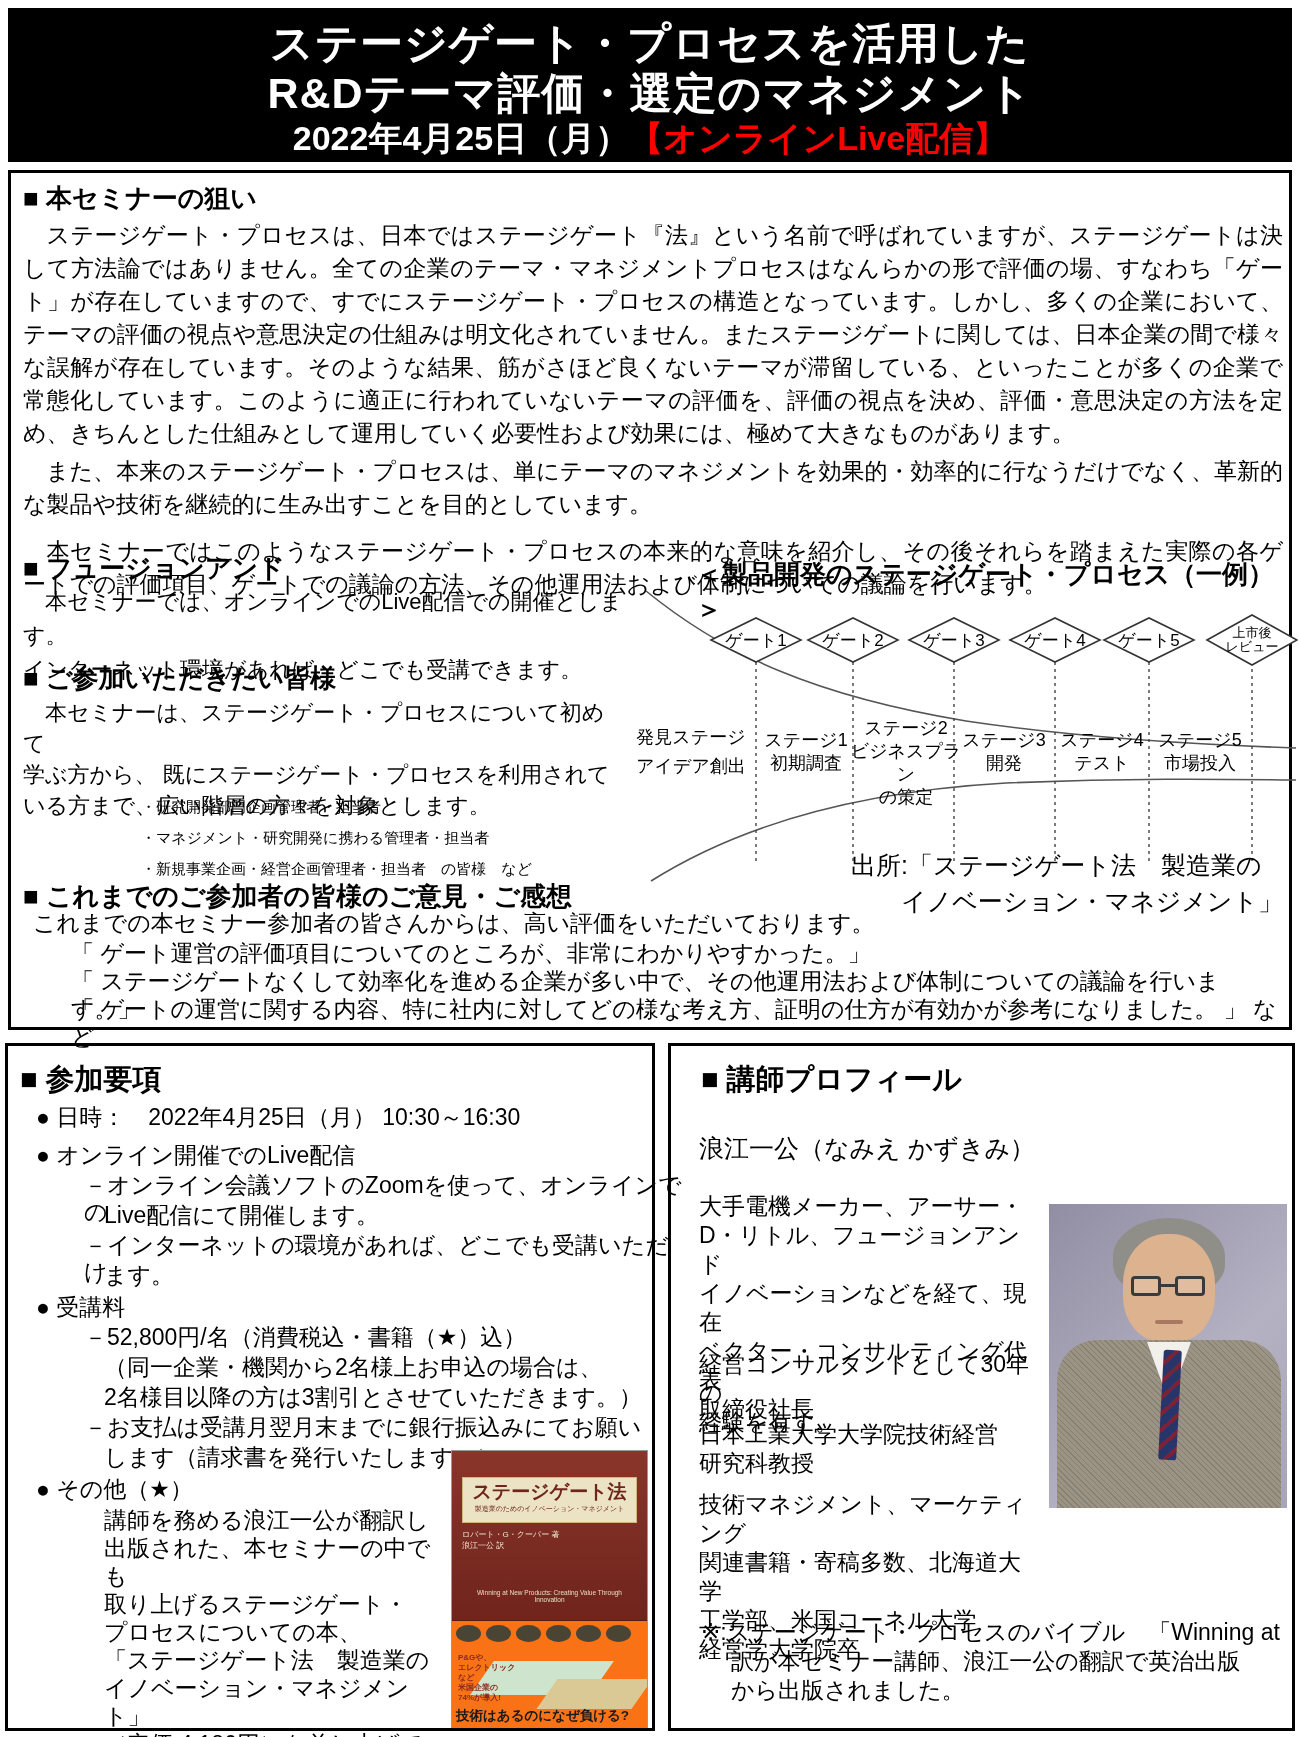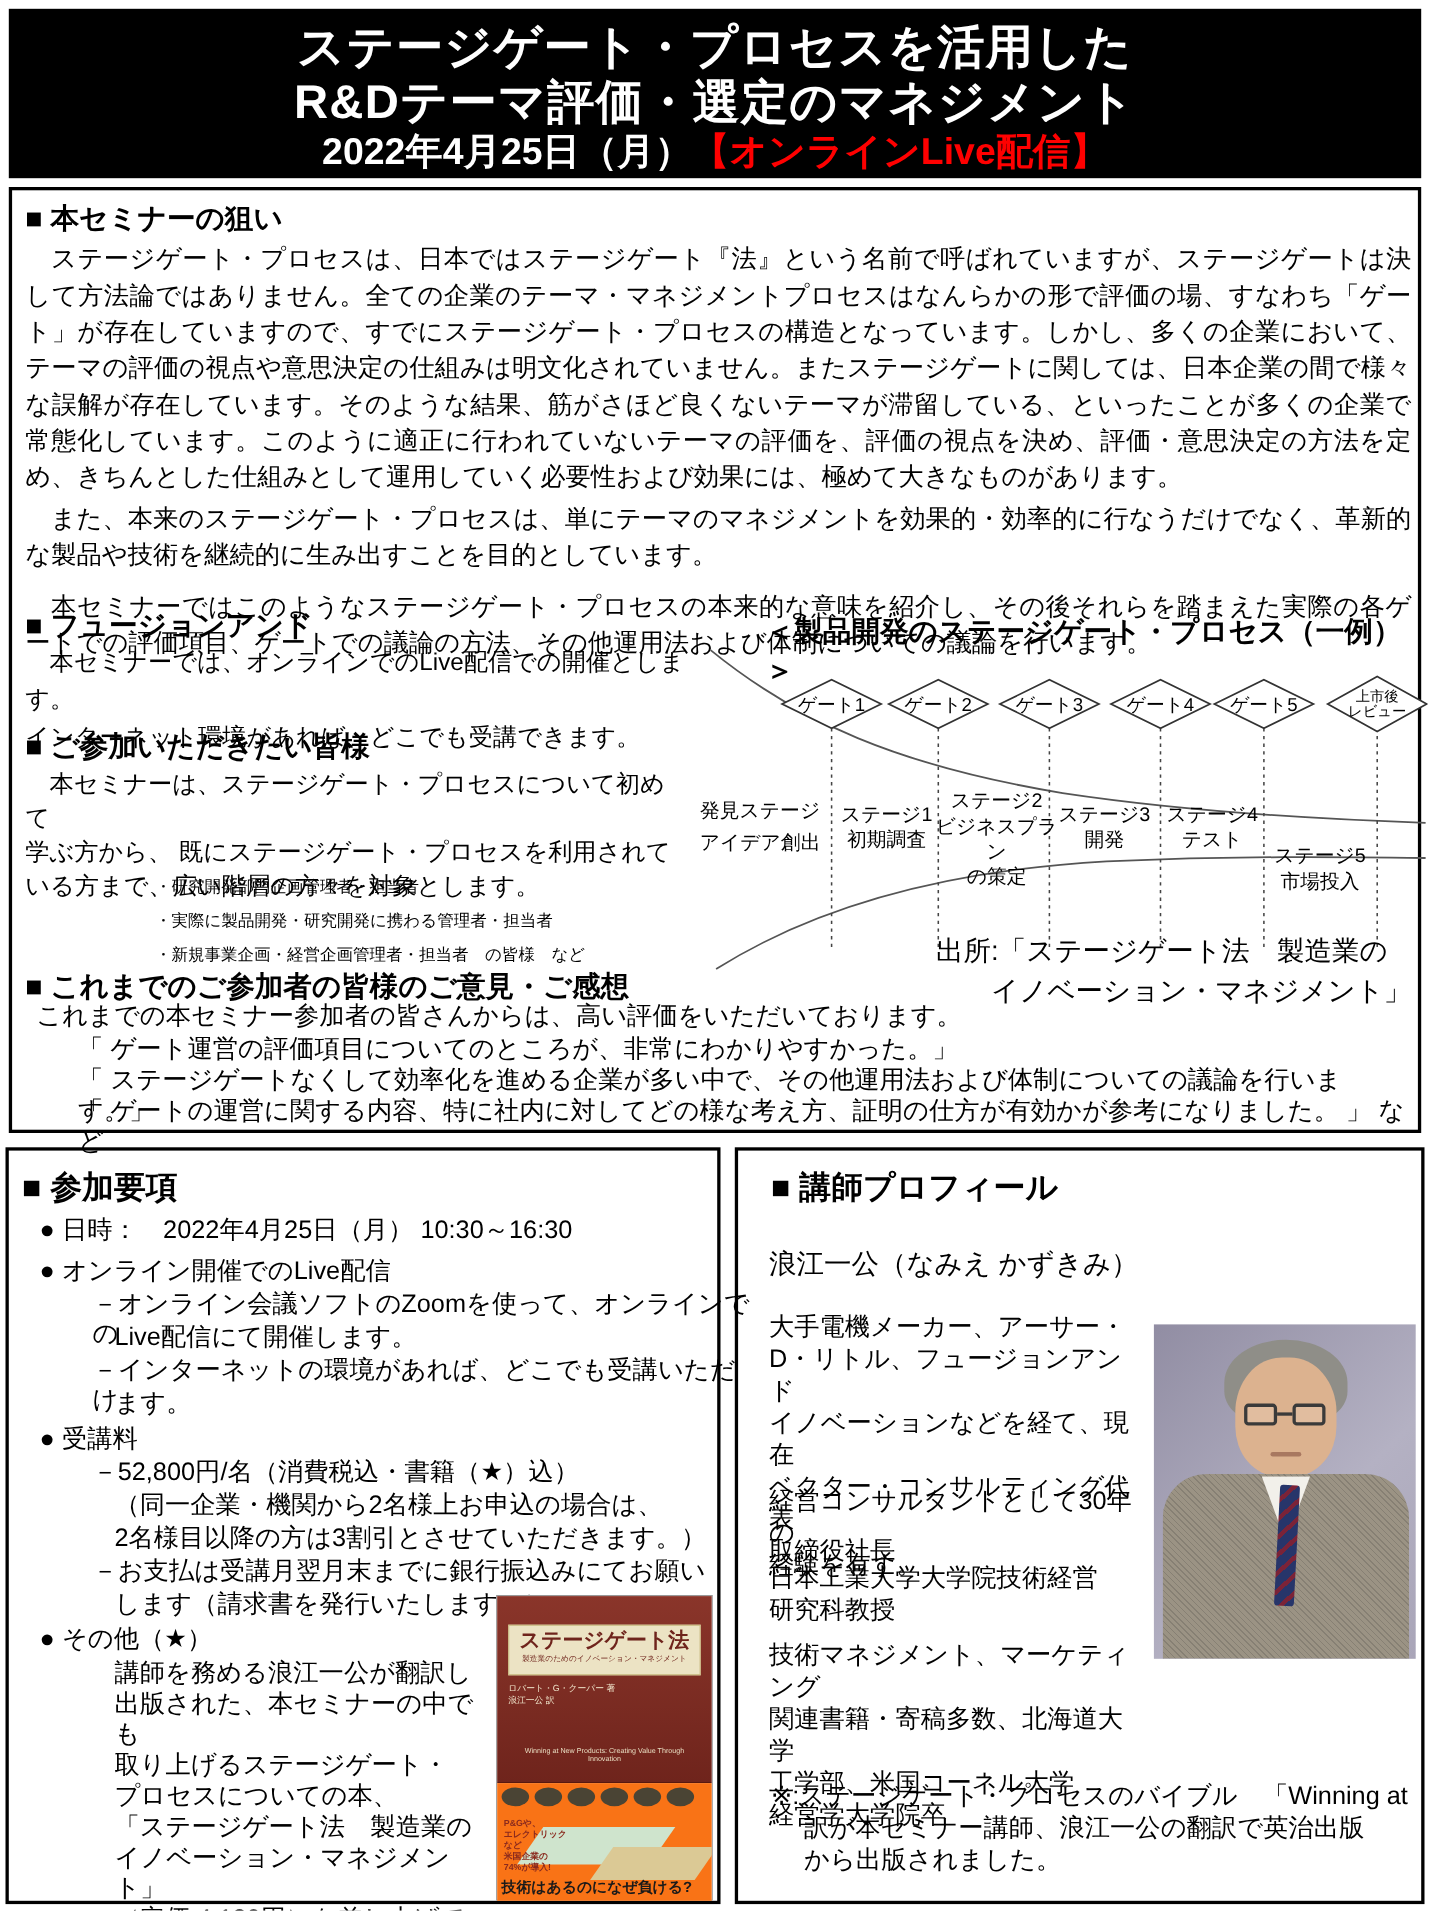--- a/index.html
+++ b/index.html
@@ -108,21 +108,21 @@
     <div class="sec-h feat-h">■ フュージョンアンド</div>
     <div class="feat-p pre">　本セミナーでは、オンラインでのLive配信での開催とします。
 インターネット環境があれば、どこでも受講できます。</div>
 
     <div class="sec-h aud-h">■ ご参加いただきたい皆様</div>
     <div class="aud-p pre">　本セミナーは、ステージゲート・プロセスについて初めて
 学ぶ方から、 既にステージゲート・プロセスを利用されて
 いる方まで、広い階層の方々を対象とします。</div>
     <div class="aud-b">
       <div>・研究開発部門企画管理者・担当者</div>
-      <div>・実際に製品開発・研究開発に携わる管理者・担当者</div>
+      <div>・マネジメント・研究開発に携わる管理者・担当者</div>
       <div>・新規事業企画・経営企画管理者・担当者　の皆様　など</div>
     </div>
 
     <div class="sec-h fb-h">■ これまでのご参加者の皆様のご意見・ご感想</div>
     <div class="fb-lead">これまでの本セミナー参加者の皆さんからは、高い評価をいただいております。</div>
     <div class="fb-q fb-q1">「 ゲート運営の評価項目についてのところが、非常にわかりやすかった。」</div>
     <div class="fb-q fb-q2">「 ステージゲートなくして効率化を進める企業が多い中で、その他運用法および体制についての議論を行います。」</div>
     <div class="fb-q fb-q3">「 ゲートの運営に関する内容、特に社内に対してどの様な考え方、証明の仕方が有効かが参考になりました。 」 など</div>
 
     <div class="diag">
@@ -155,21 +155,21 @@
 アイデア創出</div>
       <div class="stage pre" style="left:240px; top:178px;">ステージ1
 初期調査</div>
       <div class="stage pre" style="left:340px; top:166px;">ステージ2
 ビジネスプラン
 の策定</div>
       <div class="stage pre" style="left:438px; top:178px;">ステージ3
 開発</div>
       <div class="stage pre" style="left:536px; top:178px;">ステージ4
 テスト</div>
-      <div class="stage pre" style="left:634px; top:178px;margin-top:38px;">ステージ5
+      <div class="stage pre" style="left:634px; top:178px;">ステージ5
 市場投入</div>
 
       <div class="src">
         <div>出所:「ステージゲート法　製造業の</div>
         <div class="src-l2">イノベーション・マネジメント」</div>
       </div>
     </div>
   </div>
 
   <div class="box-req">

